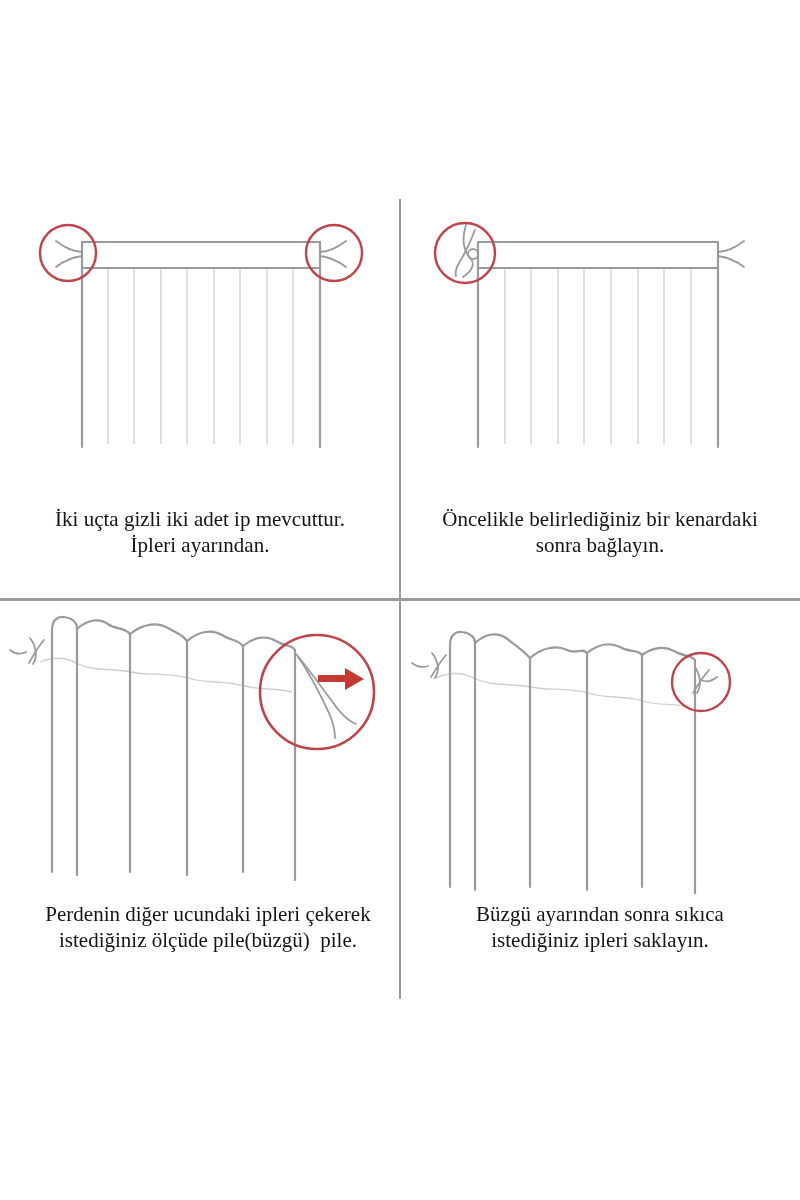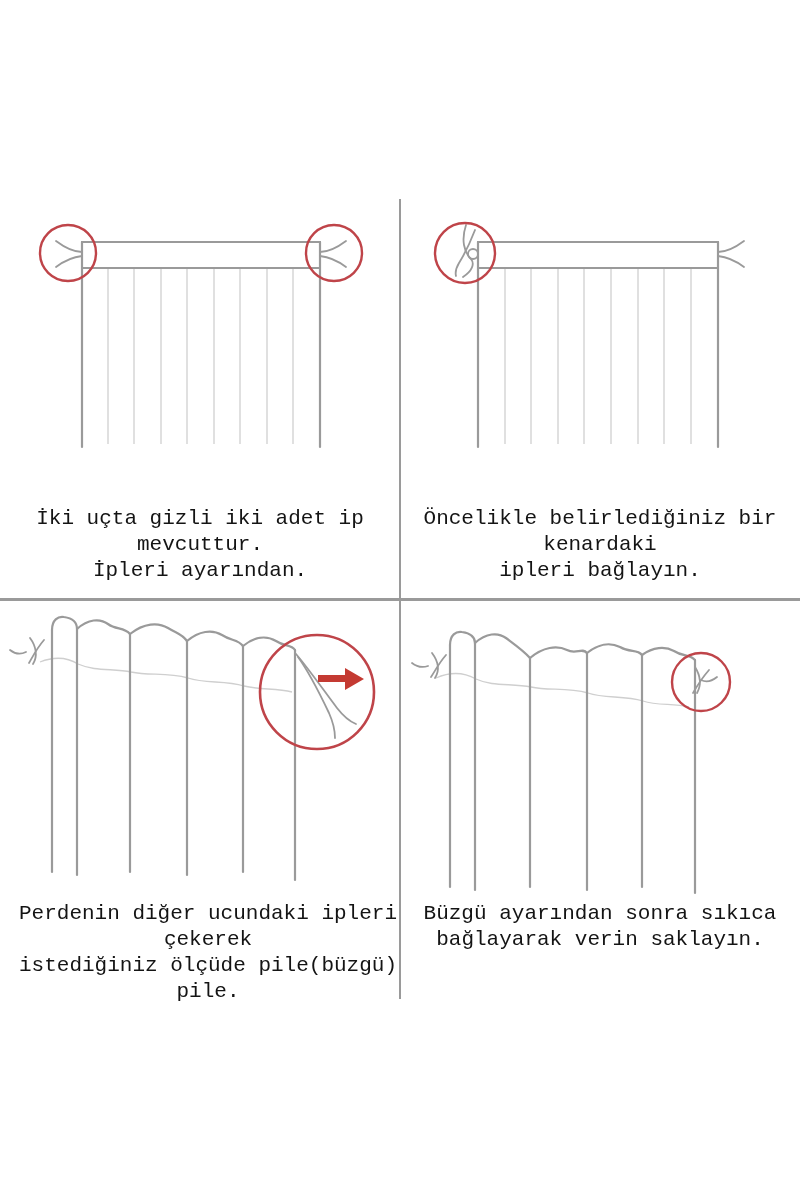--- a/index.html
+++ b/index.html
@@ -1,21 +1,21 @@
 <!DOCTYPE html>
 <html style="--page-bg: #ffffff; --divider-gray: #9a9a9a; --line-gray: #9a9a9a; --stripe-gray: #cfcfcf; --text-black: #141414; --highlight-red: #bf4449; --arrow-red: #c43a32;"><head>
 <meta charset="utf-8">
 <style>
   html, body { margin: 0; padding: 0; background: #ffffff; }
   .canvas {
     position: relative;
     width: 800px;
     height: 1200px;
     background: var(--page-bg, #ffffff);
-    font-family: Liberation Mono, monospace;
+    font-family: Liberation Serif, serif;
     overflow: hidden;
   }
   .divider-v {
     position: absolute;
     left: 399px; top: 199px;
     width: 2px; height: 800px;
     background: var(--divider-gray, #9a9a9a);
   }
   .divider-h {
     position: absolute;
@@ -108,21 +108,21 @@
         <path class="s-string" d="M 66 25 C 61 40 64 52 71 59 C 75 64 72 71 63 77"></path>
         <path class="s-string" d="M 75 30 C 70 43 64 55 59 63 C 56 68 55 72 56 76"></path>
         <circle class="s-string" cx="73" cy="54" r="5"></circle>
       </g>
       <g>
         <path class="s-string" d="M 318 52 C 328 52 336 47 344 41"></path>
         <path class="s-string" d="M 318 56 C 328 57 336 61 344 67"></path>
       </g>
       <circle class="s-red" cx="65" cy="53" r="30"></circle>
     </svg>
-    <p class="caption cap-2"><span>Öncelikle belirlediğiniz bir kenardaki</span><br><span>ipleri bağlayın.</span></p>
+    <p class="caption cap-2"><span>Öncelikle belirlediğiniz bir kenardaki</span><br><span>sonra bağlayın.</span></p>
   </section>
 
   <section>
     <svg class="illu illu-p3" width="400" height="290" viewBox="0 0 400 290">
       <g>
         <path class="s-wave" d="M 40 52 C 58 45 70 49 78 54 C 96 62 114 58 131 62 C 150 66 166 62 188 68 C 206 74 224 70 244 76 C 260 80 276 78 292 82"></path>
         <line class="s-edge" x1="52" y1="20" x2="52" y2="262"></line>
         <line class="s-edge" x1="77" y1="19" x2="77" y2="265"></line>
         <line class="s-edge" x1="130" y1="24" x2="130" y2="262"></line>
         <line class="s-edge" x1="187" y1="31" x2="187" y2="265"></line>
@@ -170,16 +170,16 @@
         <path class="s-string" d="M 46 45 C 39 53 35 61 31 67"></path>
         <path class="s-string" d="M 28 56 C 22 58 17 57 12 53"></path>
       </g>
       <g>
         <path class="s-string" d="M 295 57 C 300 65 302 74 297 83"></path>
         <path class="s-string" d="M 309 60 C 302 68 297 76 293 83"></path>
         <path class="s-string" d="M 301 70 C 307 73 312 71 317 67"></path>
       </g>
       <circle class="s-red" cx="301" cy="72" r="29"></circle>
     </svg>
-    <p class="caption cap-4"><span>Büzgü ayarından sonra sıkıca</span><br><span>bağlayarak verin saklayın.</span></p>
+    <p class="caption cap-4"><span>Büzgü ayarından sonra sıkıca</span><br><span>istediğiniz ipleri saklayın.</span></p>
   </section>
 
 </div>
 
 </body></html>

